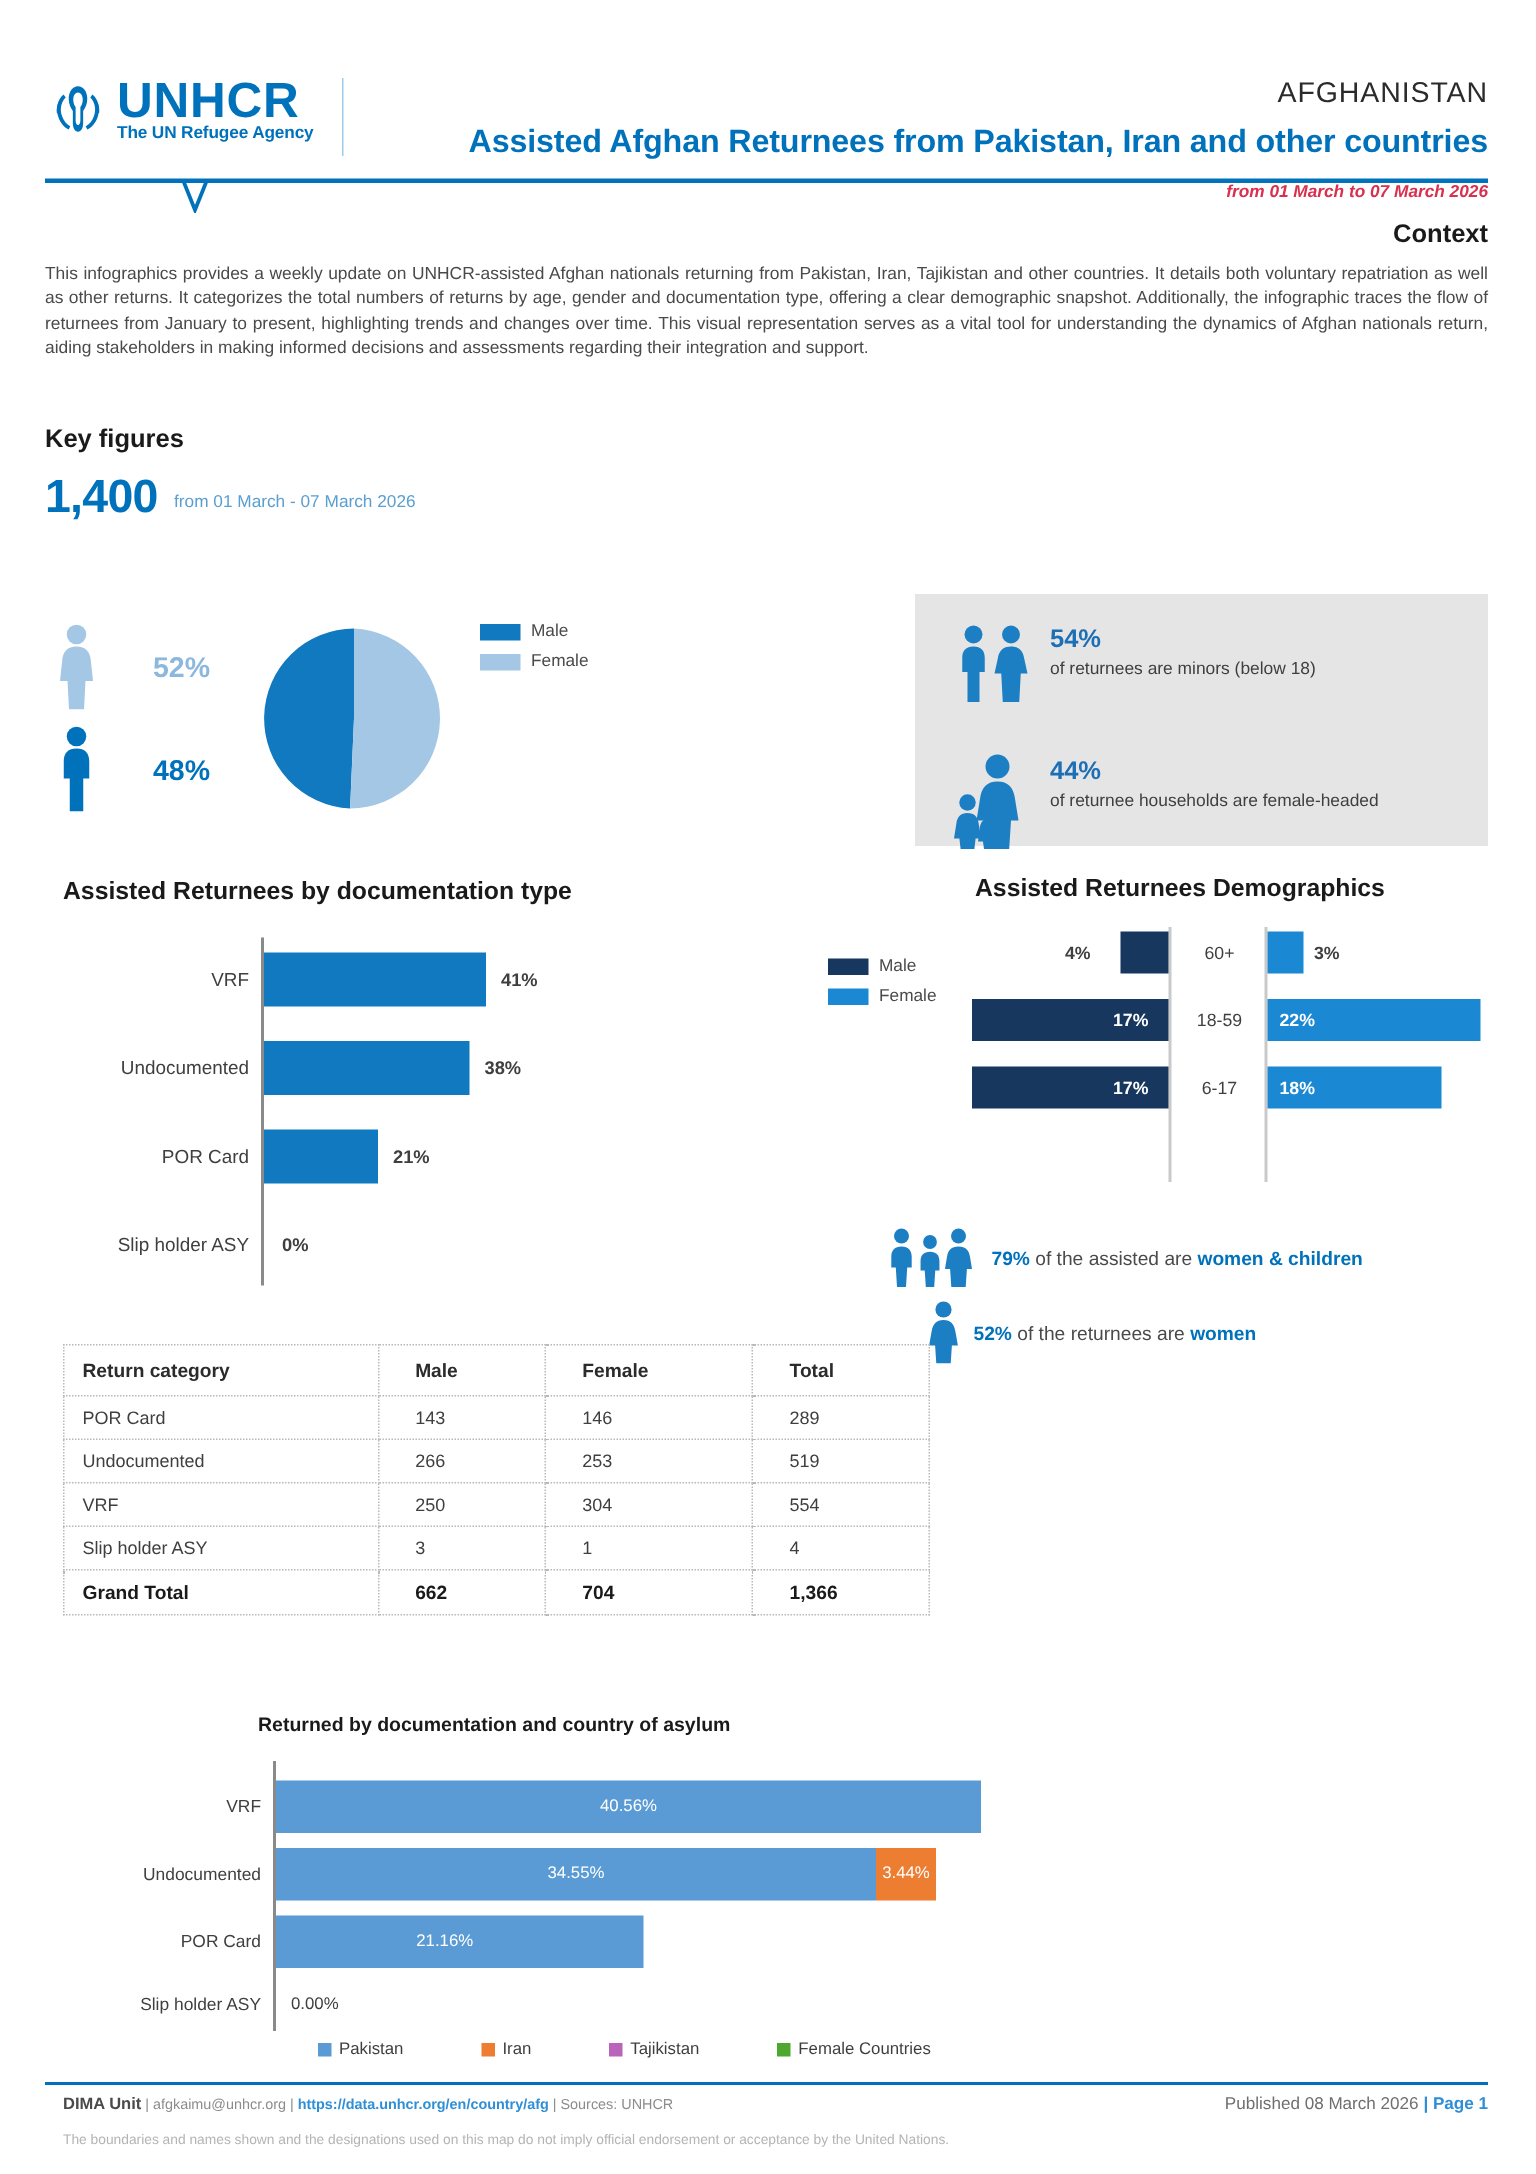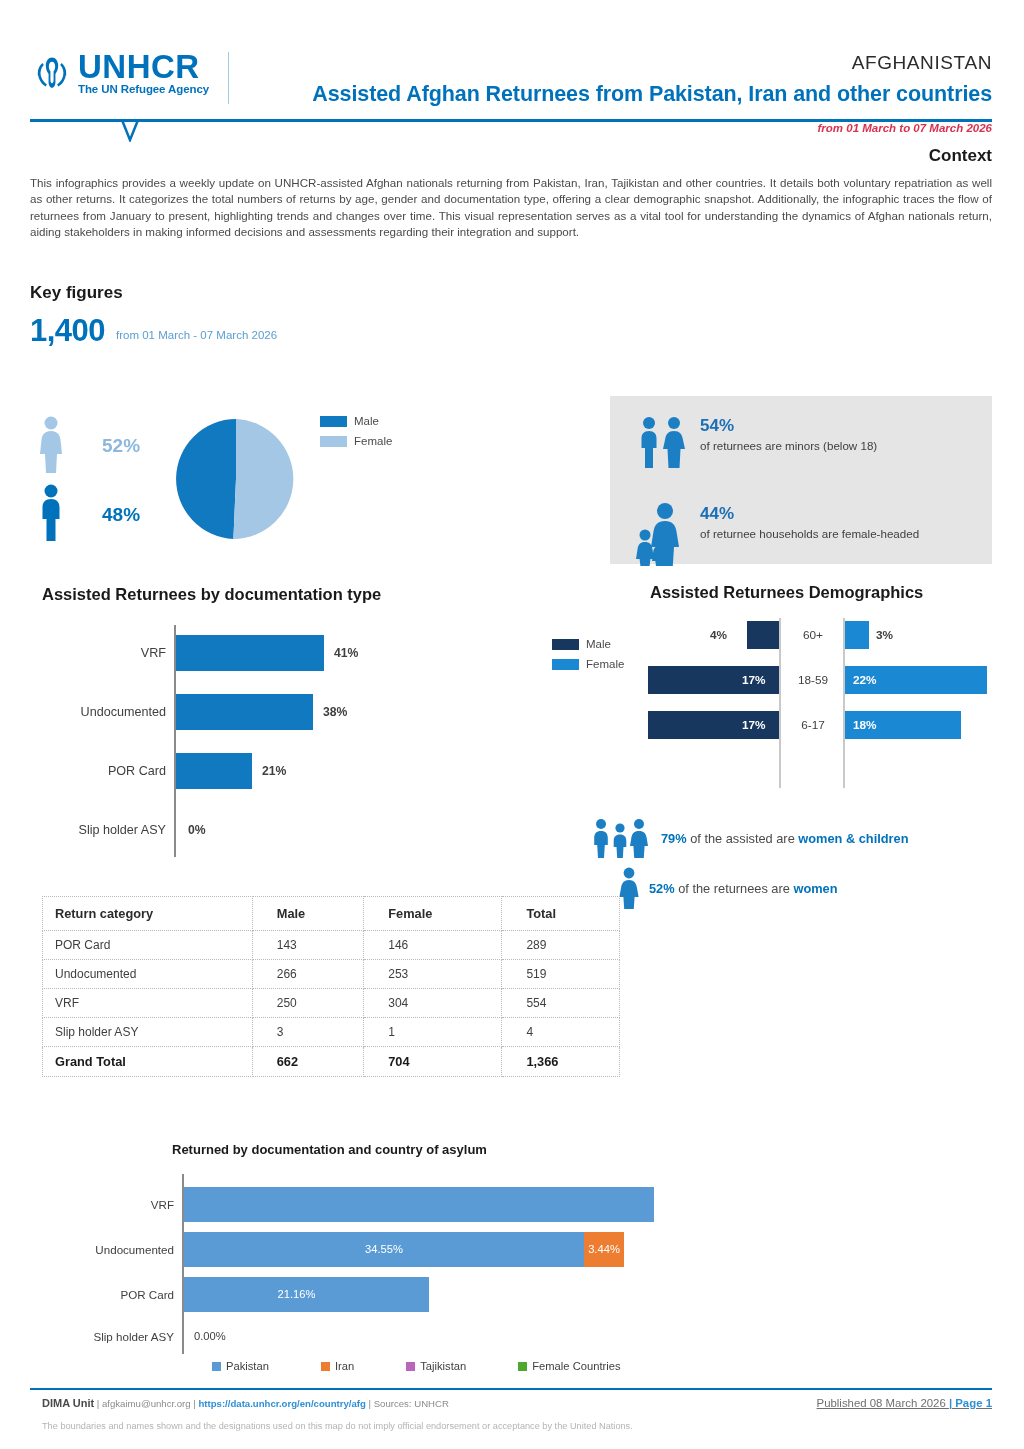--- a/index.html
+++ b/index.html
@@ -189,21 +189,21 @@
   .asy-lg-sw { width: 9px; height: 9px; margin-right: 5px; }
   .asy-lg-tx { font-size: 11.2px; color: #3f3f3f; }
 
   
   .foot-rule { position: absolute; left: 30px; top: 1388px; width: 962px; height: 2px; background: #0072BC; }
   .foot { position: absolute; left: 42px; top: 1397px; font-size: 9.6px; color: #8c8c8c; }
   .foot b.unit { font-size: 11px; font-weight: bold; color: #4a4a4a; }
   .foot a.lnk { color: #2e8fd6; font-weight: bold; text-decoration: none; }
   .foot-right {
     position: absolute; right: 32px; top: 1397px;
-    font-size: 11.4px; color: #6f6f6f; text-decoration: underline;
+    font-size: 11.4px; color: #6f6f6f;
   }
   .foot-right .pg { color: #2e8fd6; font-weight: bold; }
   .foot-disc { position: absolute; left: 42px; top: 1421px; font-size: 9.2px; color: #b4b4b4; }
 </style>
 </head>
 <body>
 
 <div class="page">
 
   <div class="header">
@@ -448,20 +448,21 @@
     </table>
   </div>
 
   <div class="asy">
     <div class="asy-title">Returned by documentation and country of asylum</div>
     <div class="asy-axis"></div>
 
     <div class="asy-row" style="top:40px">
       <div class="asy-lbl">VRF</div>
       <div class="asy-seg" style="left:142px; width:470px; background:#5b9bd5"></div>
+      <div class="asy-vin" style="left:142px; width:470px">40.56%</div>
     </div>
 
     <div class="asy-row" style="top:85px">
       <div class="asy-lbl">Undocumented</div>
       <div class="asy-seg" style="left:142px; width:400px; background:#5b9bd5"></div>
       <div class="asy-vin" style="left:142px; width:400px">34.55%</div>
       <div class="asy-seg" style="left:542px; width:40px; background:#ed7d31"></div>
       <div class="asy-vin" style="left:536px; width:52px">3.44%</div>
     </div>
 

